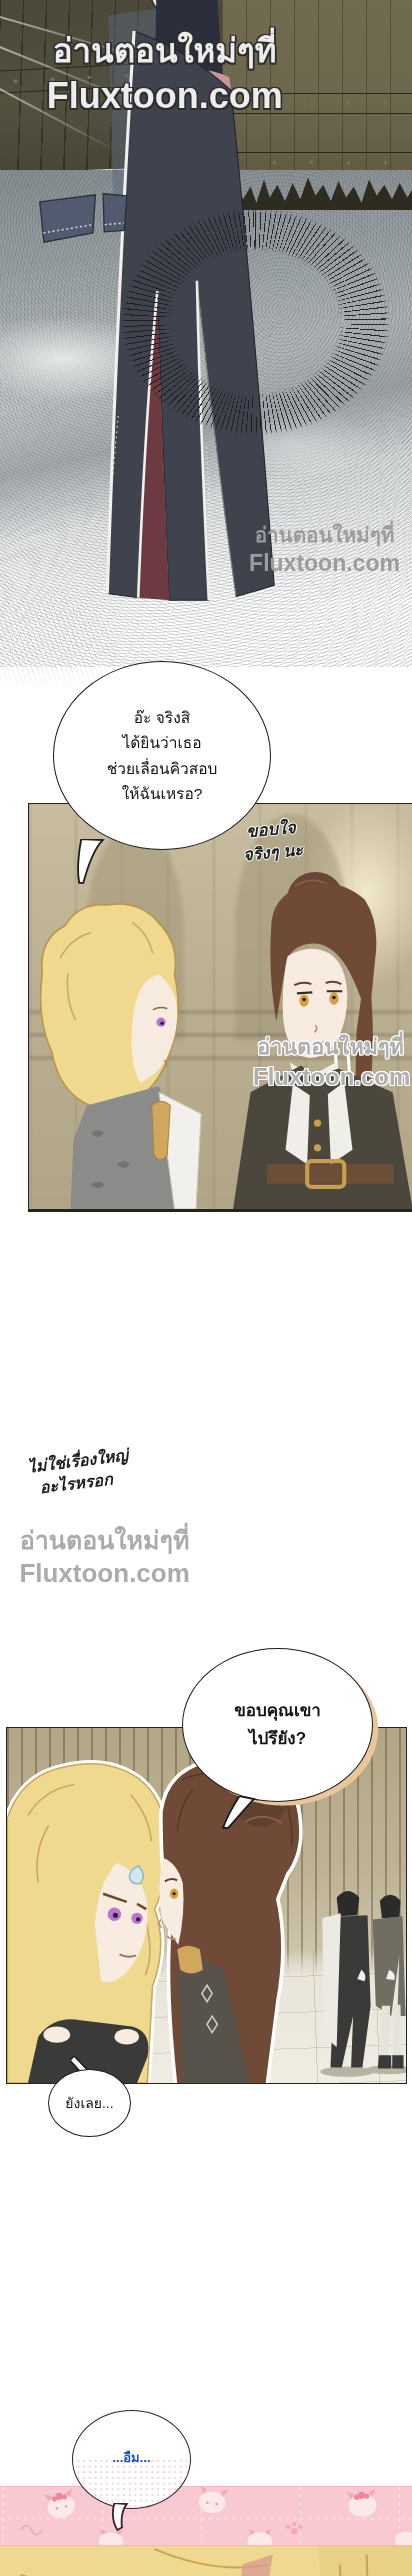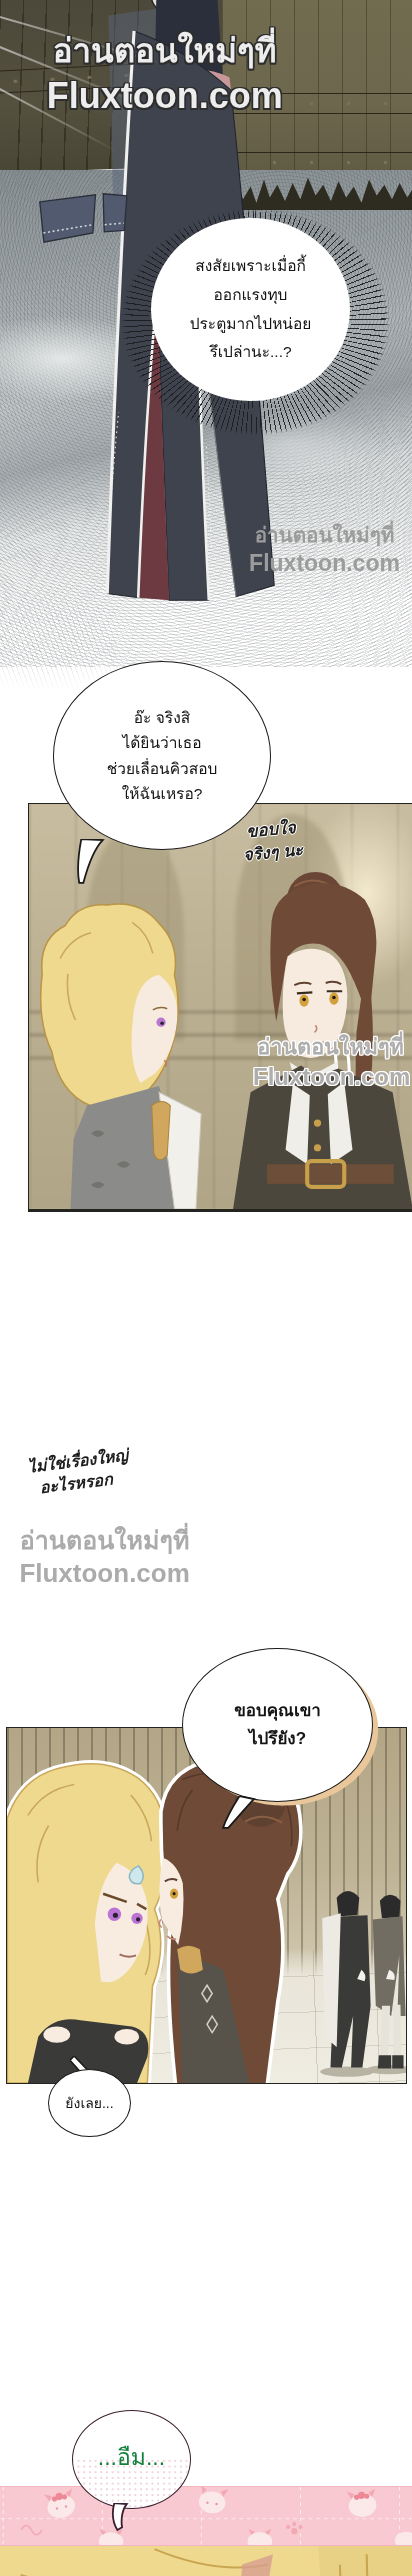--- a/index.html
+++ b/index.html
@@ -94,21 +94,21 @@
       linear-gradient(180deg,#b3a686 0%,#bfb396 40%,#cdc3a9 62%,#dcd6c4 75%,#e9e5d9 100%);}
   .walk-bg2{left:0;top:222px;width:399px;height:134px;
      background:repeating-linear-gradient(88deg,rgba(120,112,92,.25) 0 1px,rgba(0,0,0,0) 1px 62px),
                 repeating-linear-gradient(178deg,rgba(120,112,92,.2) 0 1px,rgba(0,0,0,0) 1px 36px);}
   
   #bubble-notyet{left:48px;top:2069px;width:81px;height:66px;z-index:8;
      font-size:14px;font-weight:500;border-width:1.5px;text-align:right;}
   #bubble-notyet-tail{left:70px;top:2056px;z-index:7;}
   
   #bubble-um{left:72px;top:2410px;width:117px;height:97px;z-index:12;border-color:#3a2030;
-     overflow:hidden;font-size:23px;font-weight:normal;color:#15803d;}
+     overflow:hidden;font-size:13px;font-weight:bold;color:#1d4ed8;}
   .halftone{position:absolute;left:-3.1px;bottom:-2.1px;width:124px;height:52px;opacity:.85;
      background-image:radial-gradient(circle,#eec9d4 0.9px,rgba(0,0,0,0) 1.1px);
      background-size:5.7px 5.7px;}
   #bubble-um-tail{left:108px;top:2503px;z-index:13;}
   
   .pink-band{left:0;width:412px;background:#f8c9d0;z-index:2;
      border-top:1px solid #f3b6c0;border-bottom:1px solid #f3b6c0;}
   
   #panel-closeup{left:0;top:2544px;width:412px;height:291px;overflow:hidden;background:#f9ece3;z-index:1;}
   svg{display:block;}
@@ -147,26 +147,20 @@
       <path d="M398,1158 Q355,850 322,545" fill="none" stroke="#d7d7d3" stroke-width="2" opacity=".5"></path>
       <path d="M150,1040 Q160,900 170,800" stroke="#f0f0ee" stroke-width="2" stroke-dasharray="3 7" fill="none"></path>
       <path d="M350,1060 Q345,950 340,860" stroke="#f0f0ee" stroke-width="2" stroke-dasharray="3 7" fill="none"></path>
       <path d="M17,392 L125,378 L120,452 L25,470 Z" fill="#515a6e" stroke="#2b2f3a" stroke-width="2.5"></path>
       <path d="M140,376 L186,380 L181,447 L142,450 Z" fill="#515a6e" stroke="#2b2f3a" stroke-width="2.5"></path>
       <path d="M24,452 L121,436" stroke="#cfd3da" stroke-width="3" stroke-dasharray="4 5" fill="none"></path>
       <path d="M143,436 L180,433" stroke="#cfd3da" stroke-width="3" stroke-dasharray="4 5" fill="none"></path>
     </svg>
 
     <div class="abs burst"></div>
-    <div class="abs bubble" id="thought-bubble">
-      <span>สงสัยเพราะเมื่อกี้</span>
-      <span>ออกแรงทุบ</span>
-      <span>ประตูมากไปหน่อย</span>
-      <span>รึเปล่านะ...?</span>
-    </div>
 
     <div class="abs wm wm-white" style="left:5.2px;top:30px;width:319px;">
       <span class="l1" style="font-size:33px;">อ่านตอนใหม่ๆที่</span>
       <span class="l2" style="font-size:36px;">Fluxtoon.com</span>
     </div>
     <div class="abs wm wm-gray" style="left:238px;top:522px;width:173px;">
       <span class="l1" style="font-size:20.6px;">อ่านตอนใหม่ๆที่</span>
       <span class="l2" style="font-size:23px;">Fluxtoon.com</span>
     </div>
   </div>

